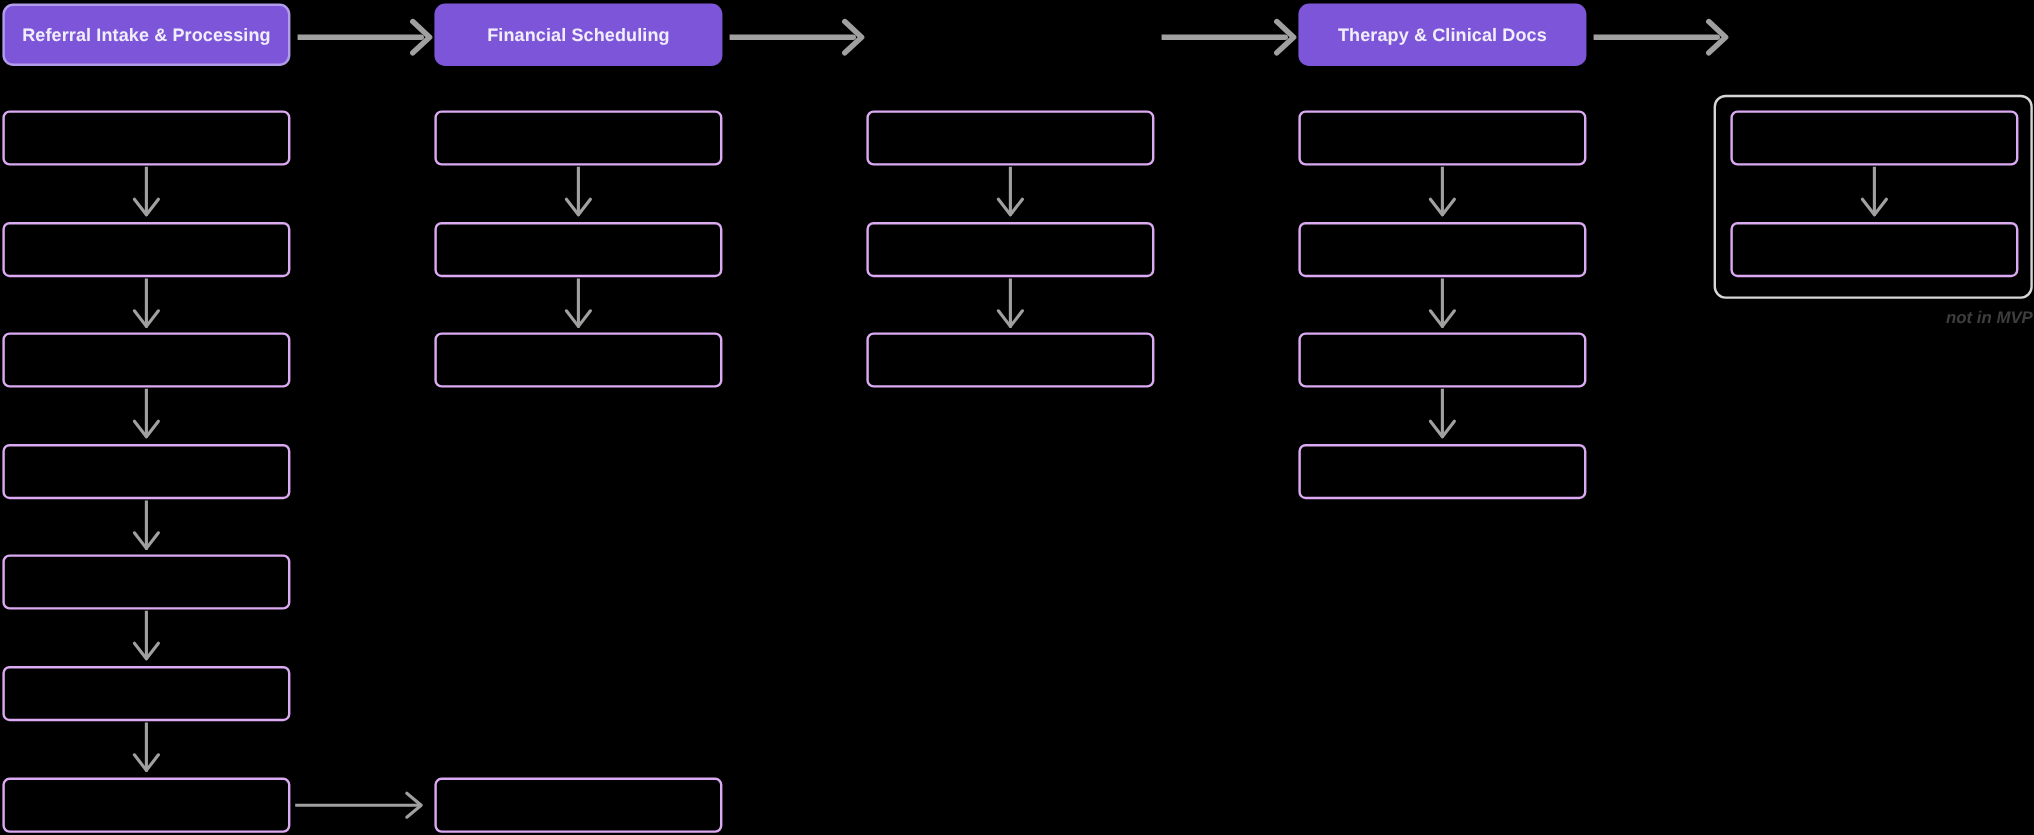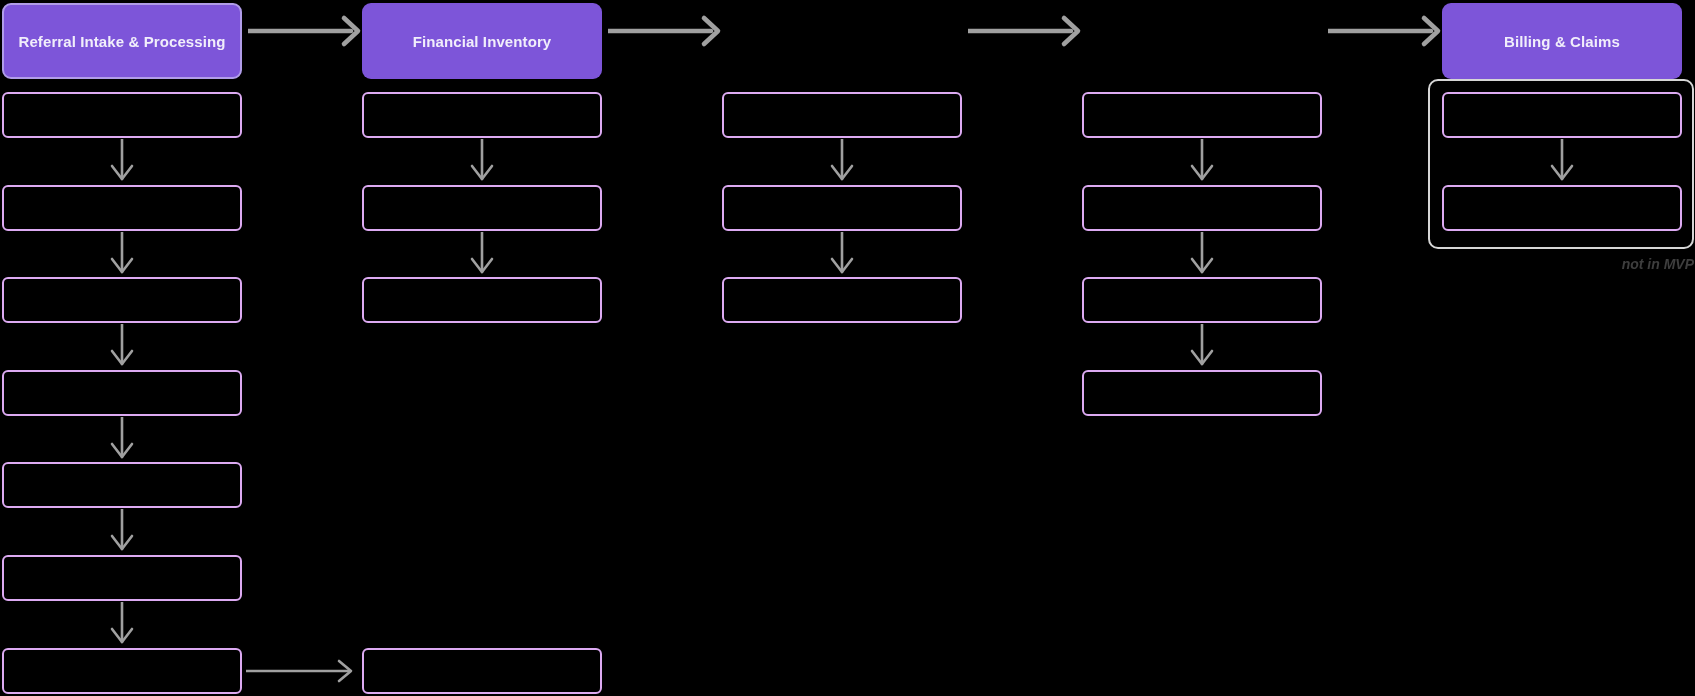--- a/index.html
+++ b/index.html
@@ -8,21 +8,21 @@
     width: 1695px;
     height: 696px;
     background: var(--bg, #000);
     font-family: "Liberation Sans", sans-serif;
     overflow: hidden;
   }
   .stage {
     position: absolute;
     box-sizing: border-box;
     width: 240px;
-    height: 76px;
+    height: 52px;
     background: var(--stage-fill);
     border-radius: 9px;
     display: flex;
     align-items: center;
     justify-content: center;
     color: var(--stage-text);
     font-size: 15px;
     font-weight: 700;
     letter-spacing: 0.1px;
   }
@@ -99,21 +99,21 @@
     <div class="step" style="left: 2px; top: 648px;"></div>
     <div class="arrow arrow-lg" style="left: 248px; top: 11px;"><svg width="116" height="40" viewBox="0 0 116 40">
         <line x1="0" y1="20" x2="103" y2="20"></line>
         <polyline points="96,7 110,20 96,33"></polyline>
       </svg></div>
     <div class="arrow arrow-sm" style="left: 246px; top: 653px;"><svg width="116" height="36" viewBox="0 0 116 36">
         <line x1="0" y1="18" x2="103" y2="18"></line>
         <polyline points="93,8 105,18 93,28"></polyline>
       </svg></div>
     <div class="stage" style="left: 362px; top: 3px;">
-      <span>Financial Inventory</span>
+      <span>Financial Scheduling</span>
     </div>
     <div class="step" style="left: 362px; top: 92px;"></div>
     <div class="arrow arrow-sm" style="left: 470px; top: 139px;"><svg width="24" height="44" viewBox="0 0 24 44">
         <line x1="12" y1="0" x2="12" y2="40"></line>
         <polyline points="2,27 12,40 22,27"></polyline>
       </svg></div>
     <div class="step" style="left: 362px; top: 185px;"></div>
     <div class="arrow arrow-sm" style="left: 470px; top: 232px;"><svg width="24" height="44" viewBox="0 0 24 44">
         <line x1="12" y1="0" x2="12" y2="40"></line>
         <polyline points="2,27 12,40 22,27"></polyline>
@@ -132,20 +132,23 @@
     <div class="step" style="left: 722px; top: 185px;"></div>
     <div class="arrow arrow-sm" style="left: 830px; top: 232px;"><svg width="24" height="44" viewBox="0 0 24 44">
         <line x1="12" y1="0" x2="12" y2="40"></line>
         <polyline points="2,27 12,40 22,27"></polyline>
       </svg></div>
     <div class="step" style="left: 722px; top: 277px;"></div>
     <div class="arrow arrow-lg" style="left: 968px; top: 11px;"><svg width="116" height="40" viewBox="0 0 116 40">
         <line x1="0" y1="20" x2="103" y2="20"></line>
         <polyline points="96,7 110,20 96,33"></polyline>
       </svg></div>
+    <div class="stage" style="left: 1082px; top: 3px;">
+      <span>Therapy &amp; Clinical Docs</span>
+    </div>
     <div class="step" style="left: 1082px; top: 92px;"></div>
     <div class="arrow arrow-sm" style="left: 1190px; top: 139px;"><svg width="24" height="44" viewBox="0 0 24 44">
         <line x1="12" y1="0" x2="12" y2="40"></line>
         <polyline points="2,27 12,40 22,27"></polyline>
       </svg></div>
     <div class="step" style="left: 1082px; top: 185px;"></div>
     <div class="arrow arrow-sm" style="left: 1190px; top: 232px;"><svg width="24" height="44" viewBox="0 0 24 44">
         <line x1="12" y1="0" x2="12" y2="40"></line>
         <polyline points="2,27 12,40 22,27"></polyline>
       </svg></div>
@@ -153,23 +156,20 @@
     <div class="arrow arrow-sm" style="left: 1190px; top: 324px;"><svg width="24" height="44" viewBox="0 0 24 44">
         <line x1="12" y1="0" x2="12" y2="40"></line>
         <polyline points="2,27 12,40 22,27"></polyline>
       </svg></div>
     <div class="step" style="left: 1082px; top: 370px;"></div>
     <div class="arrow arrow-lg" style="left: 1328px; top: 11px;"><svg width="116" height="40" viewBox="0 0 116 40">
         <line x1="0" y1="20" x2="103" y2="20"></line>
         <polyline points="96,7 110,20 96,33"></polyline>
       </svg></div>
     <div class="frame" style="left: 1428px; top: 79px; width: 266px; height: 170px;"></div>
-    <div class="stage" style="left: 1442px; top: 3px;">
-      <span>Billing &amp; Claims</span>
-    </div>
     <div class="step" style="left: 1442px; top: 92px;"></div>
     <div class="arrow arrow-sm" style="left: 1550px; top: 139px;"><svg width="24" height="44" viewBox="0 0 24 44">
         <line x1="12" y1="0" x2="12" y2="40"></line>
         <polyline points="2,27 12,40 22,27"></polyline>
       </svg></div>
     <div class="step" style="left: 1442px; top: 185px;"></div>
     <div class="note" style="right: 1px; top: 256px; font-style: italic;">not in MVP</div>
   </div>
 
 </body></html>

